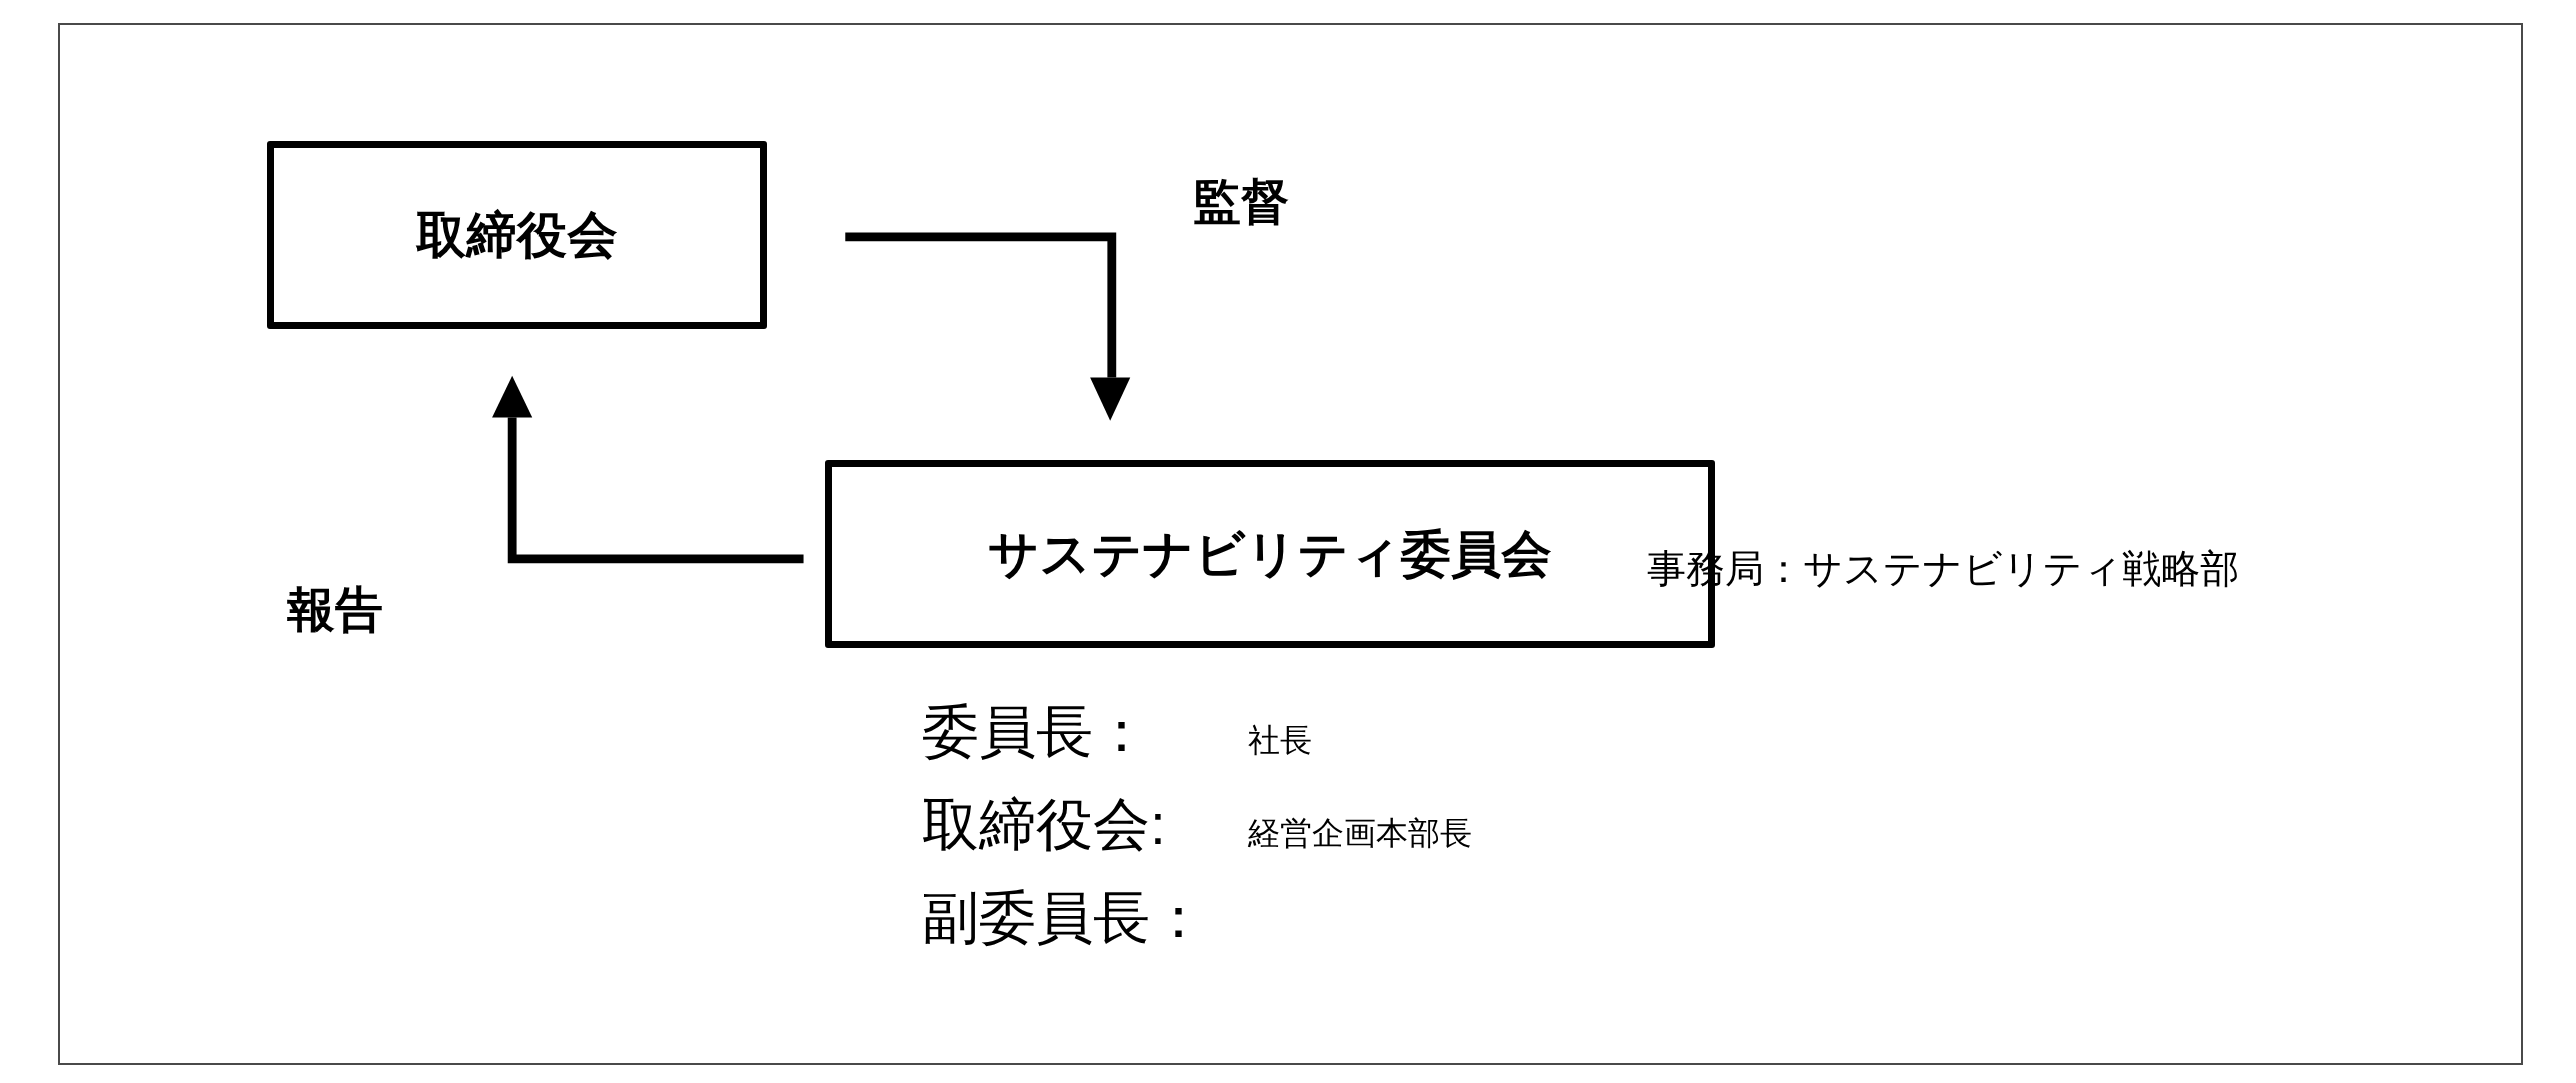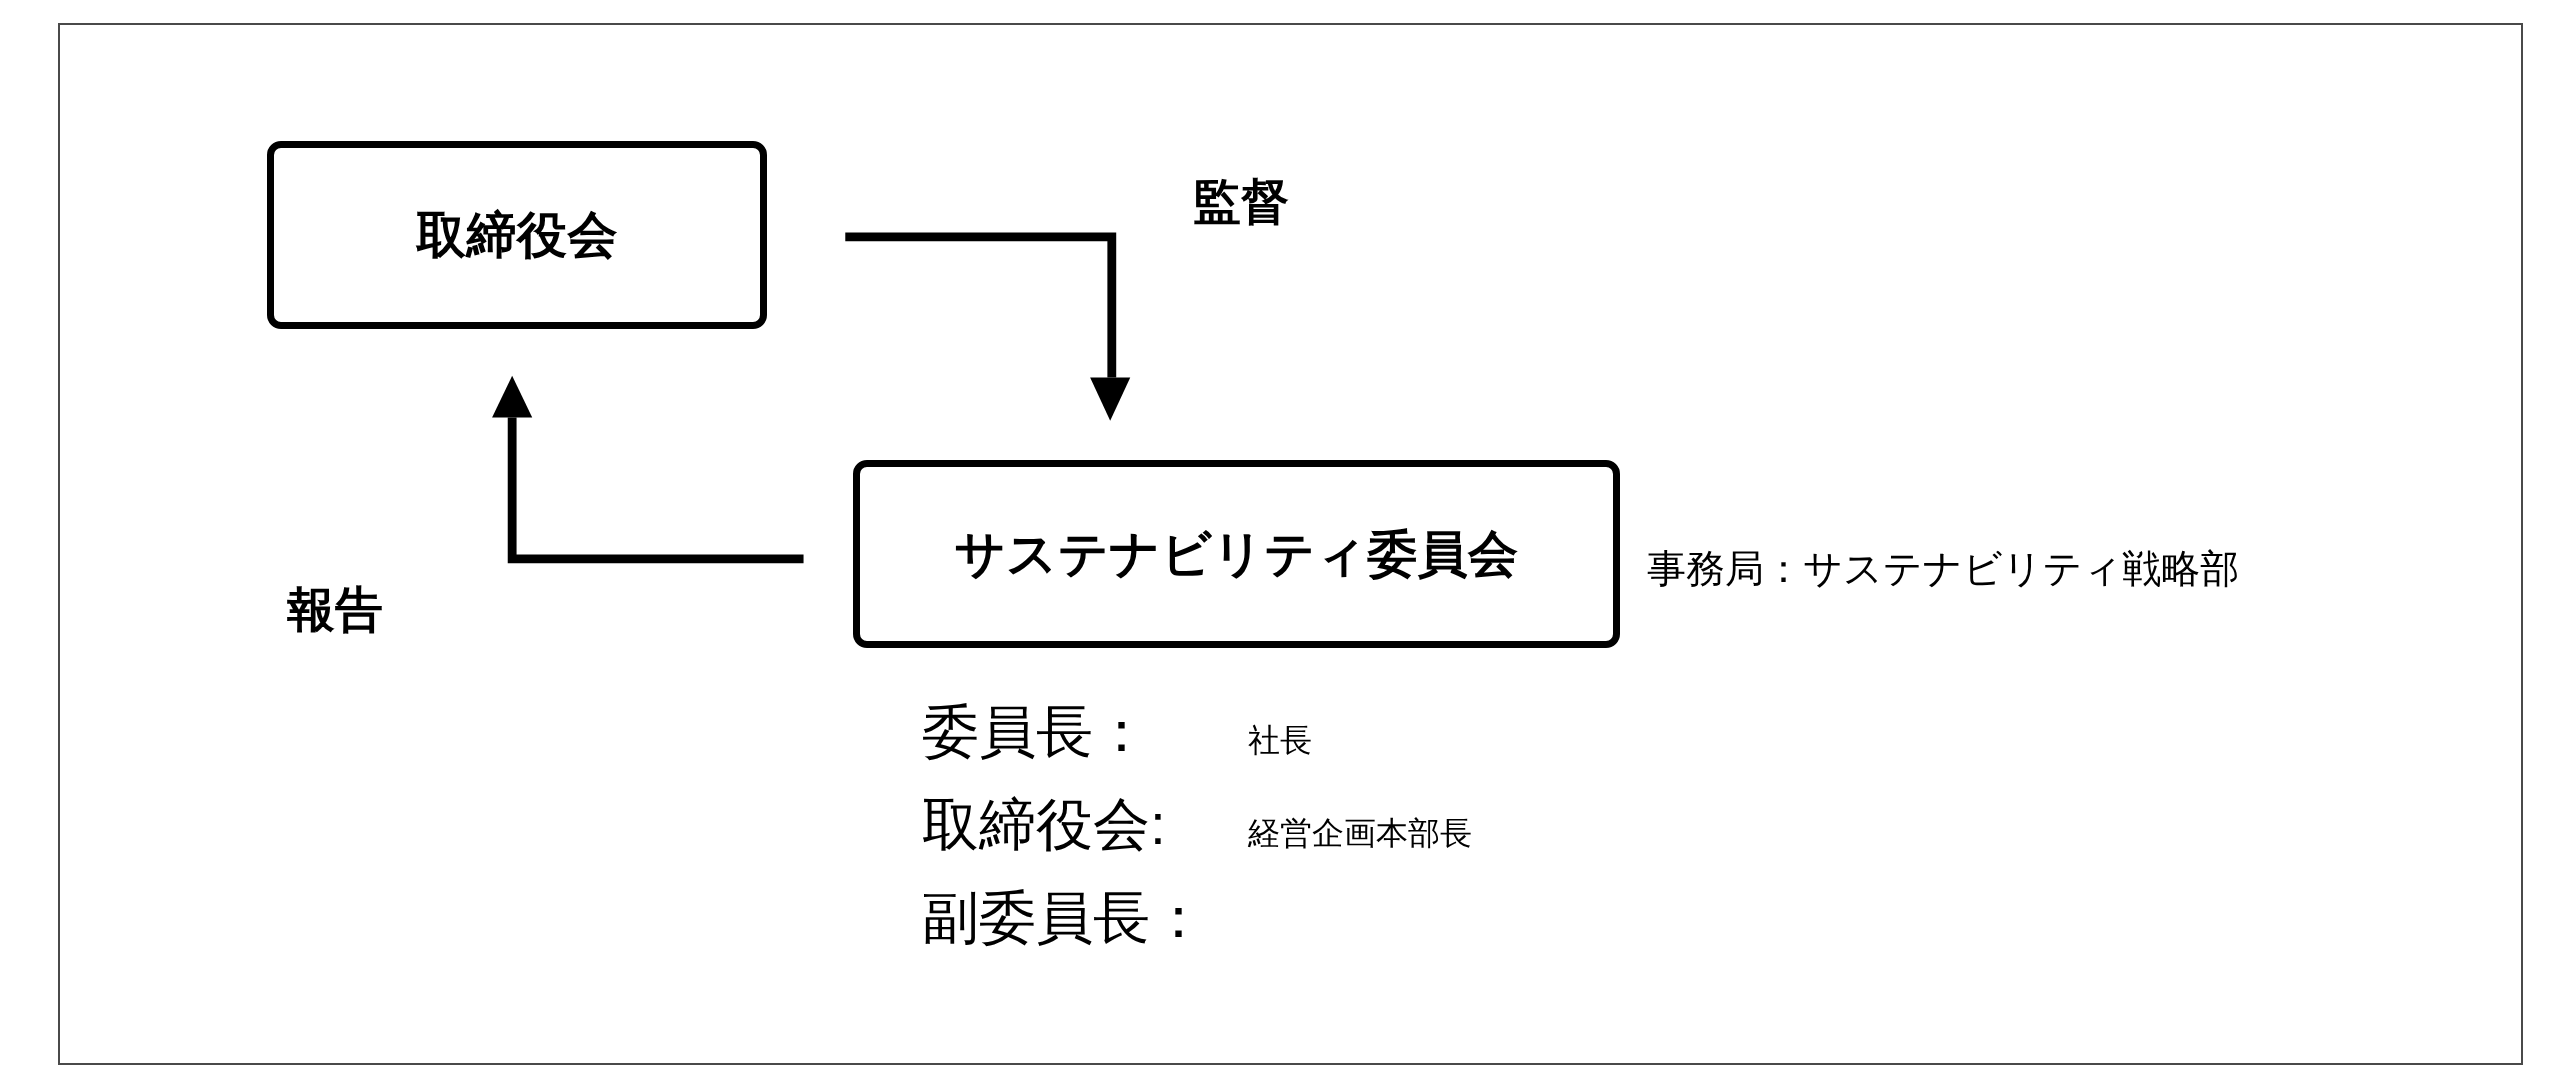--- a/index.html
+++ b/index.html
@@ -23,21 +23,21 @@
     top: 22.5px;
     width: 2465px;
     height: 1042px;
     border: 2.4px solid #4a4a4a;
     box-sizing: border-box;
   }
   .node-box {
     position: absolute;
     box-sizing: border-box;
     border: 7.2px solid #000000;
-    border-radius: 14px;
+    border-radius: 3px;
     background: #ffffff;
     display: flex;
     align-items: center;
     justify-content: center;
   }
   .node-label {
     font-weight: bold;
     color: #000000;
     letter-spacing: 0.4px;
     white-space: nowrap;
@@ -47,23 +47,22 @@
     top: 141px;
     width: 500px;
     height: 188px;
   }
   #board-box .node-label {
     font-size: 50px;
   }
   #committee-box {
     left: 825px;
     top: 460px;
-    width: 767px;
+    width: 890px;
     height: 188px;
-    margin-left: 28px;
   }
   #committee-box .node-label {
     font-size: 50px;
   }
   .edge-svg {
     position: absolute;
     left: 0;
     top: 0;
     width: 2576px;
     height: 1084px;

